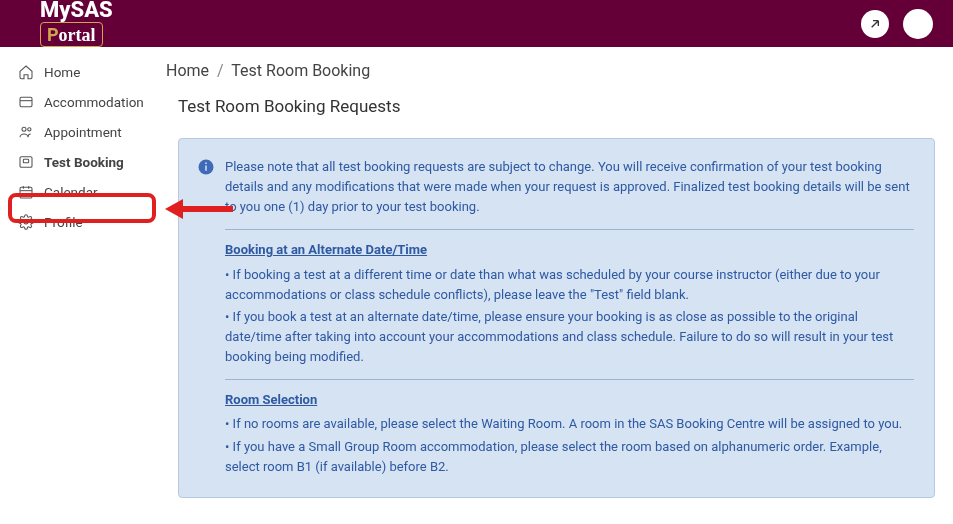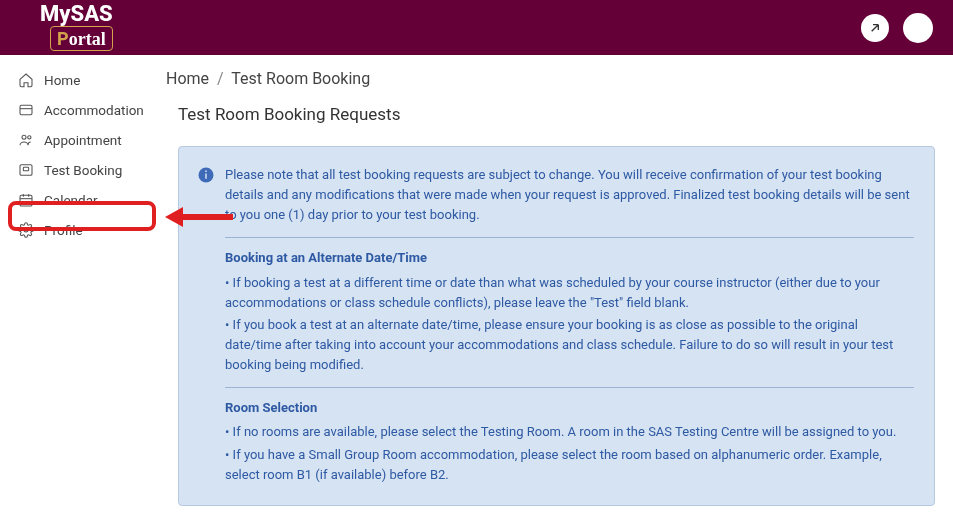--- a/index.html
+++ b/index.html
@@ -9,26 +9,25 @@
     color: #333;
     width: 953px;
     height: 524px;
     overflow: hidden;
     background: #fff;
   }
 
   
   .topbar {
     background: #640037;
-    height: 55px;
+    height: 47px;
     display: flex;
     align-items: center;
     padding: 0 20px;
     position: relative;
-    text-align: right;
   }
   .logo {
     color: #fff;
     font-weight: 800;
     font-size: 22px;
     line-height: 0.95;
     margin-left: 20px;
   }
   .logo .my { color: #fff; }
   .logo .sas { color: #fff; }
@@ -89,21 +88,21 @@
     font-size: 13.5px;
     cursor: pointer;
     position: relative;
   }
   .sidebar-item .sb-icon {
     width: 16px;
     height: 16px;
     flex: 0 0 16px;
     color: #555;
   }
-  .sidebar-item.active { font-weight: 400; }
+  .sidebar-item.active { font-weight: 700; }
 
   
   .red-box {
     position: absolute;
     left: 8px;
     top: 146px;
     width: 148px;
     height: 30px;
     border: 4px solid #e02020;
     border-radius: 8px;
@@ -157,20 +156,21 @@
     margin-top: 1px;
   }
   .info-body { flex: 1; }
   .info-body hr {
     border: none;
     border-top: 1px solid #9bb4d4;
     margin: 12px 0 10px;
   }
   .info-body .section-head {
     font-weight: 700;
+    text-decoration: underline;
     margin-bottom: 4px;
     color: #2e59a3;
   }
   .info-body .bullet { margin-bottom: 2px; }
 
   
   svg { display: block; }
 </style>
 </head>
 <body>
@@ -285,19 +285,19 @@
           </svg>
       </span>
       <div class="info-body">
         <div>Please note that all test booking requests are subject to change. You will receive confirmation of your test booking details and any modifications that were made when your request is approved. Finalized test booking details will be sent to you one (1) day prior to your test booking.</div>
         <hr>
         <div class="section-head">Booking at an Alternate Date/Time</div>
         <div class="bullet">• If booking a test at a different time or date than what was scheduled by your course instructor (either due to your accommodations or class schedule conflicts), please leave the "Test" field blank.</div>
         <div class="bullet">• If you book a test at an alternate date/time, please ensure your booking is as close as possible to the original date/time after taking into account your accommodations and class schedule. Failure to do so will result in your test booking being modified.</div>
         <hr>
         <div class="section-head">Room Selection</div>
-        <div class="bullet">• If no rooms are available, please select the Testing Room. A room in the SAS Testing Centre will be assigned to you.</div>
+        <div class="bullet">• If no rooms are available, please select the Waiting Room. A room in the SAS Booking Centre will be assigned to you.</div>
         <div class="bullet">• If you have a Small Group Room accommodation, please select the room based on alphanumeric order. Example, select room B1 (if available) before B2.</div>
 
       </div>
     </div>
   </div>
 </div>
 
 </body></html>

